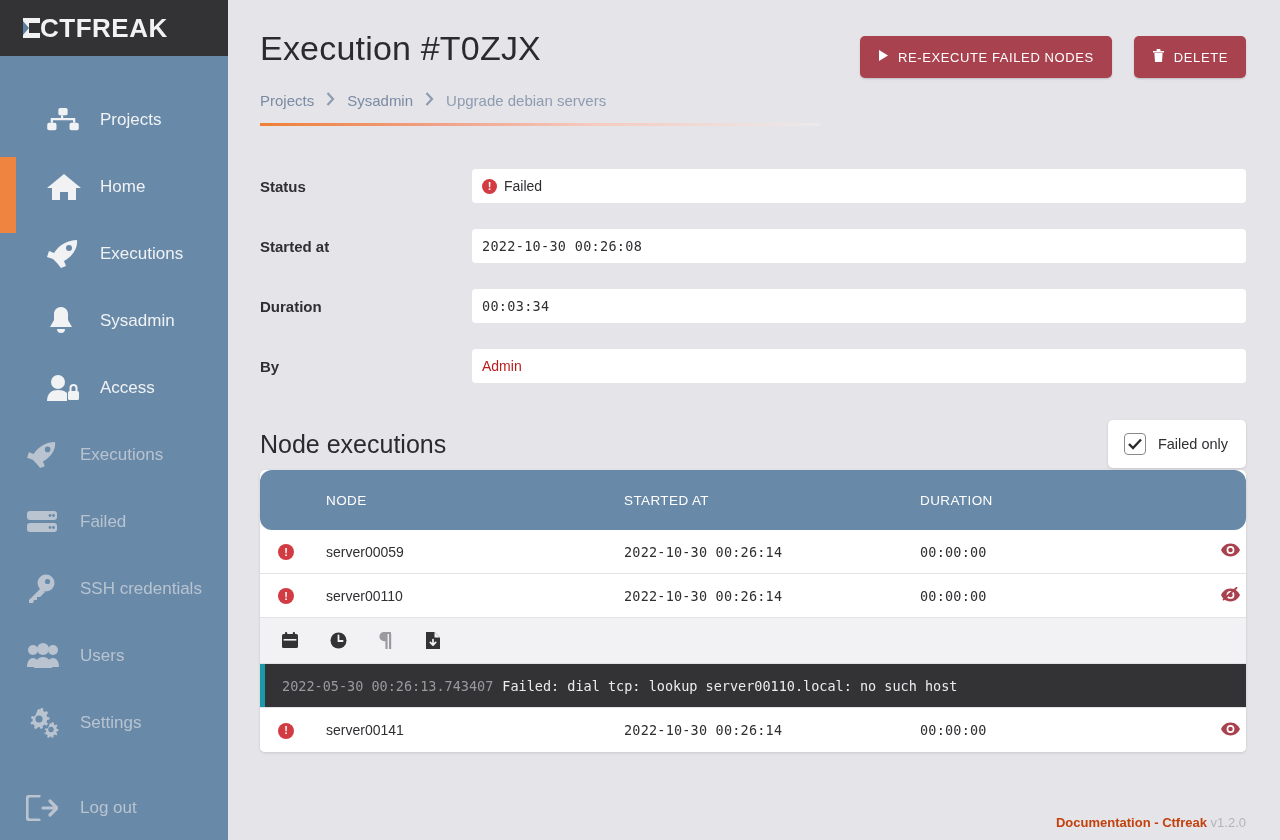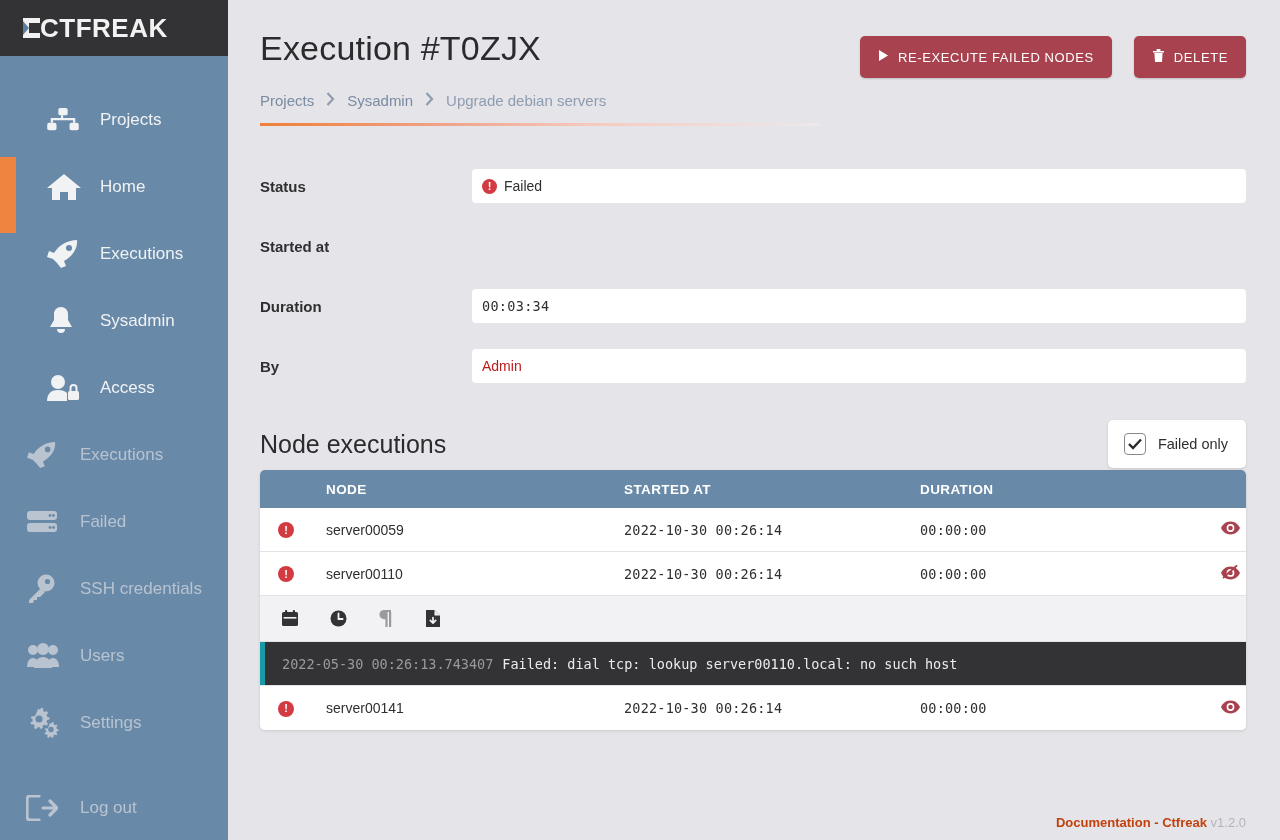--- a/index.html
+++ b/index.html
@@ -148,23 +148,23 @@
   .checkbox svg { stroke: #2b2b2e; fill: none; stroke-width: 2.4; }
   .filter-label { font-size: 14.5px; color: #2f2f32; }
 
   
   .table {
     border-radius: 5px; overflow: hidden;
     box-shadow: 0 1px 3px rgba(0,0,0,.12);
     background: #fff;
   }
   .thead {
-    background: #6889a8; height: 38px;
+    background: #6889a8; height: 60px;
     display: flex; align-items: center;
-    color: #fff; font-size: 13.5px; font-weight: bold; letter-spacing: .4px;
+    color: #fff; font-size: 13.5px; font-weight: normal; letter-spacing: .4px; border-radius: 12px;
   }
   .c-icon { width: 66px; flex: 0 0 66px; }
   .c-node { width: 298px; flex: 0 0 298px; }
   .c-start { width: 296px; flex: 0 0 296px; }
   .c-dur   { flex: 1; }
   .c-eye   { width: 56px; flex: 0 0 56px; text-align: right; padding-right: 6px; }
 
   .trow {
     display: flex; align-items: center; height: 44px;
     border-bottom: 1px solid #e3e3e6;
@@ -412,20 +412,21 @@
         <div class="form-value">
           <span class="status-dot">
               <span>!</span>
             </span>
           <span>Failed</span>
         </div>
       </div>
 
       <div class="form-row">
         <div class="form-label">Started at</div>
+        <div class="form-value mono">2022-10-30 00:26:08</div>
       </div>
 
       <div class="form-row">
         <div class="form-label">Duration</div>
         <div class="form-value mono">00:03:34</div>
       </div>
 
       <div class="form-row">
         <div class="form-label">By</div>
         <div class="form-value">

